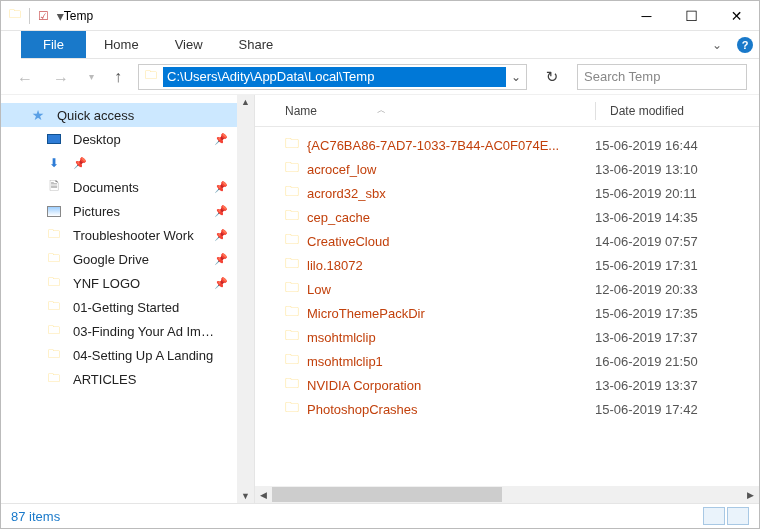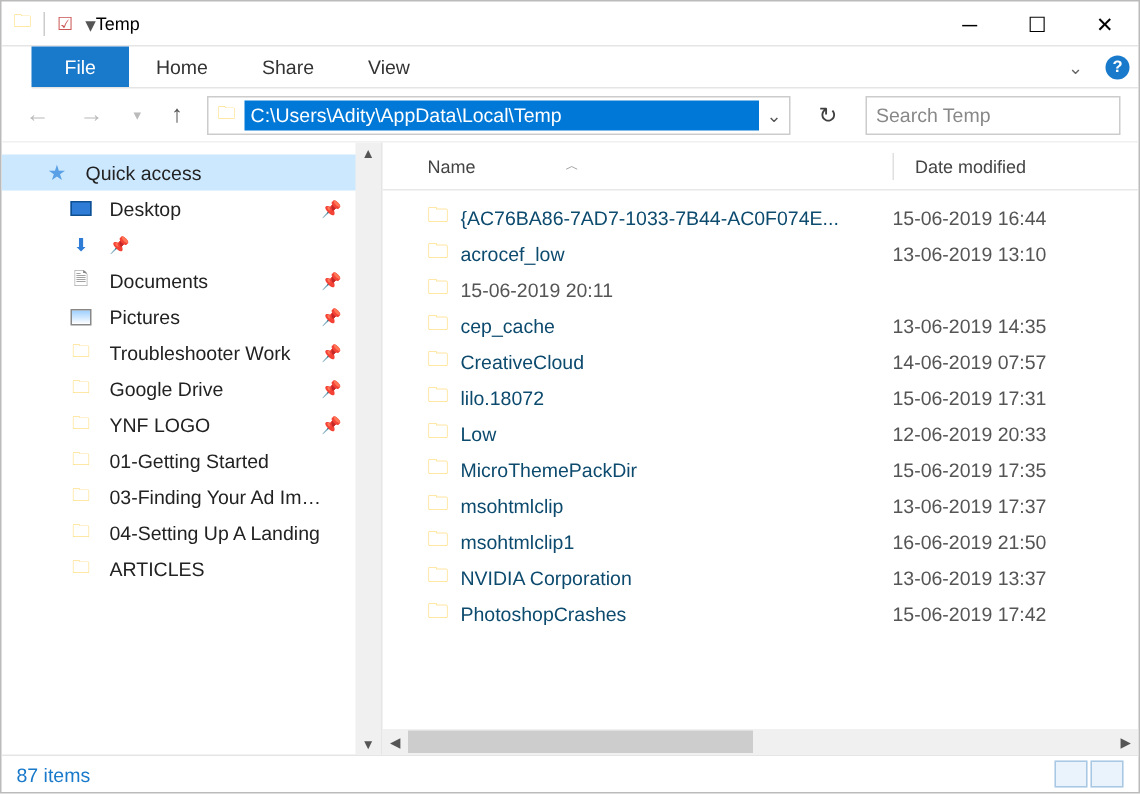--- a/index.html
+++ b/index.html
@@ -38,21 +38,21 @@
 .sidebar-item .pin { color: #888; font-size: 11px; margin-right: 26px; }
 .sidebar-item.sub { padding-left: 44px; }
 .main { flex: 1; display: flex; flex-direction: column; overflow: hidden; justify-content: center; }
 .col-headers { display: flex; height: 32px; align-items: center; border-bottom: 1px solid #e8e8e8; padding-left: 30px; color: #444; }
 .col-headers .col-name { width: 310px; font-size: 12px; display:flex; align-items:center; gap:60px;}
 .col-headers .col-date { font-size: 12px; }
 .col-headers .sort-arr { color:#999; font-size:9px;}
 .file-list { flex: 1; overflow-y: auto; padding-top: 6px; }
 .file-row { display: flex; align-items: center; height: 24px; padding-left: 30px; }
 .file-row .ficon { width: 22px; font-size: 14px; }
-.file-row .fname { width: 288px; font-size: 13px; color: #0c4a6e; white-space: nowrap; overflow: hidden; text-overflow: ellipsis; }
+.file-row .fname { width: 288px; font-size: 13px; color: #c2410c; white-space: nowrap; overflow: hidden; text-overflow: ellipsis; }
 .file-row .fdate { font-size: 13px; color: #555; }
 .h-scroll { height: 17px; background: #f0f0f0; display: flex; align-items: center; }
 .h-scroll .arr { width: 17px; text-align: center; font-size: 9px; color: #555; }
 .h-scroll .thumb { height: 15px; background: #cdcdcd; width: 230px; margin-left: 0; }
 .h-scroll .track { flex: 1; }
 .statusbar { height: 25px; border-top: 1px solid #e5e5e5; display: flex; align-items: center; padding: 0 10px; gap: 20px; }
 .statusbar .count { color: #1979ca; font-size: 13px; }
 .statusbar .view-btns { margin-left: auto; display: flex; gap: 2px; }
 .statusbar .view-btns div { width: 22px; height: 18px; border: 1px solid #a8c8e4; background: #eaf3fb; }
 .folder-icon{color:#ffd35a;}
@@ -77,22 +77,22 @@
   <div class="win-controls">
     <div>─</div>
     <div>☐</div>
     <div>✕</div>
   </div>
 </div>
 
 <div class="ribbon-tabs">
   <div class="file">File</div>
   <div class="tab">Home</div>
+  <div class="tab">View</div>
   <div class="tab">Share</div>
-  <div class="tab">View</div>
   <div class="spacer"></div>
   <div class="expand">⌄</div>
   <div class="help">
       <div class="help-circle">?</div>
     </div>
 </div>
 
 <div class="nav-row">
   <span class="nav-btn">←</span>
   <span class="nav-btn">→</span>
@@ -216,20 +216,21 @@
     <span class="fname">{AC76BA86-7AD7-1033-7B44-AC0F074E...</span>
     <span class="fdate">15-06-2019 16:44</span>
         </div>
         <div class="file-row">
           <span class="ficon folder-icon">🗀</span>
     <span class="fname">acrocef_low</span>
     <span class="fdate">13-06-2019 13:10</span>
         </div>
         <div class="file-row">
           <span class="ficon folder-icon">🗀</span>
+    <span class="fname">acrord32_sbx</span>
     <span class="fdate">15-06-2019 20:11</span>
         </div>
         <div class="file-row">
           <span class="ficon folder-icon">🗀</span>
     <span class="fname">cep_cache</span>
     <span class="fdate">13-06-2019 14:35</span>
         </div>
         <div class="file-row">
           <span class="ficon folder-icon">🗀</span>
     <span class="fname">CreativeCloud</span>

